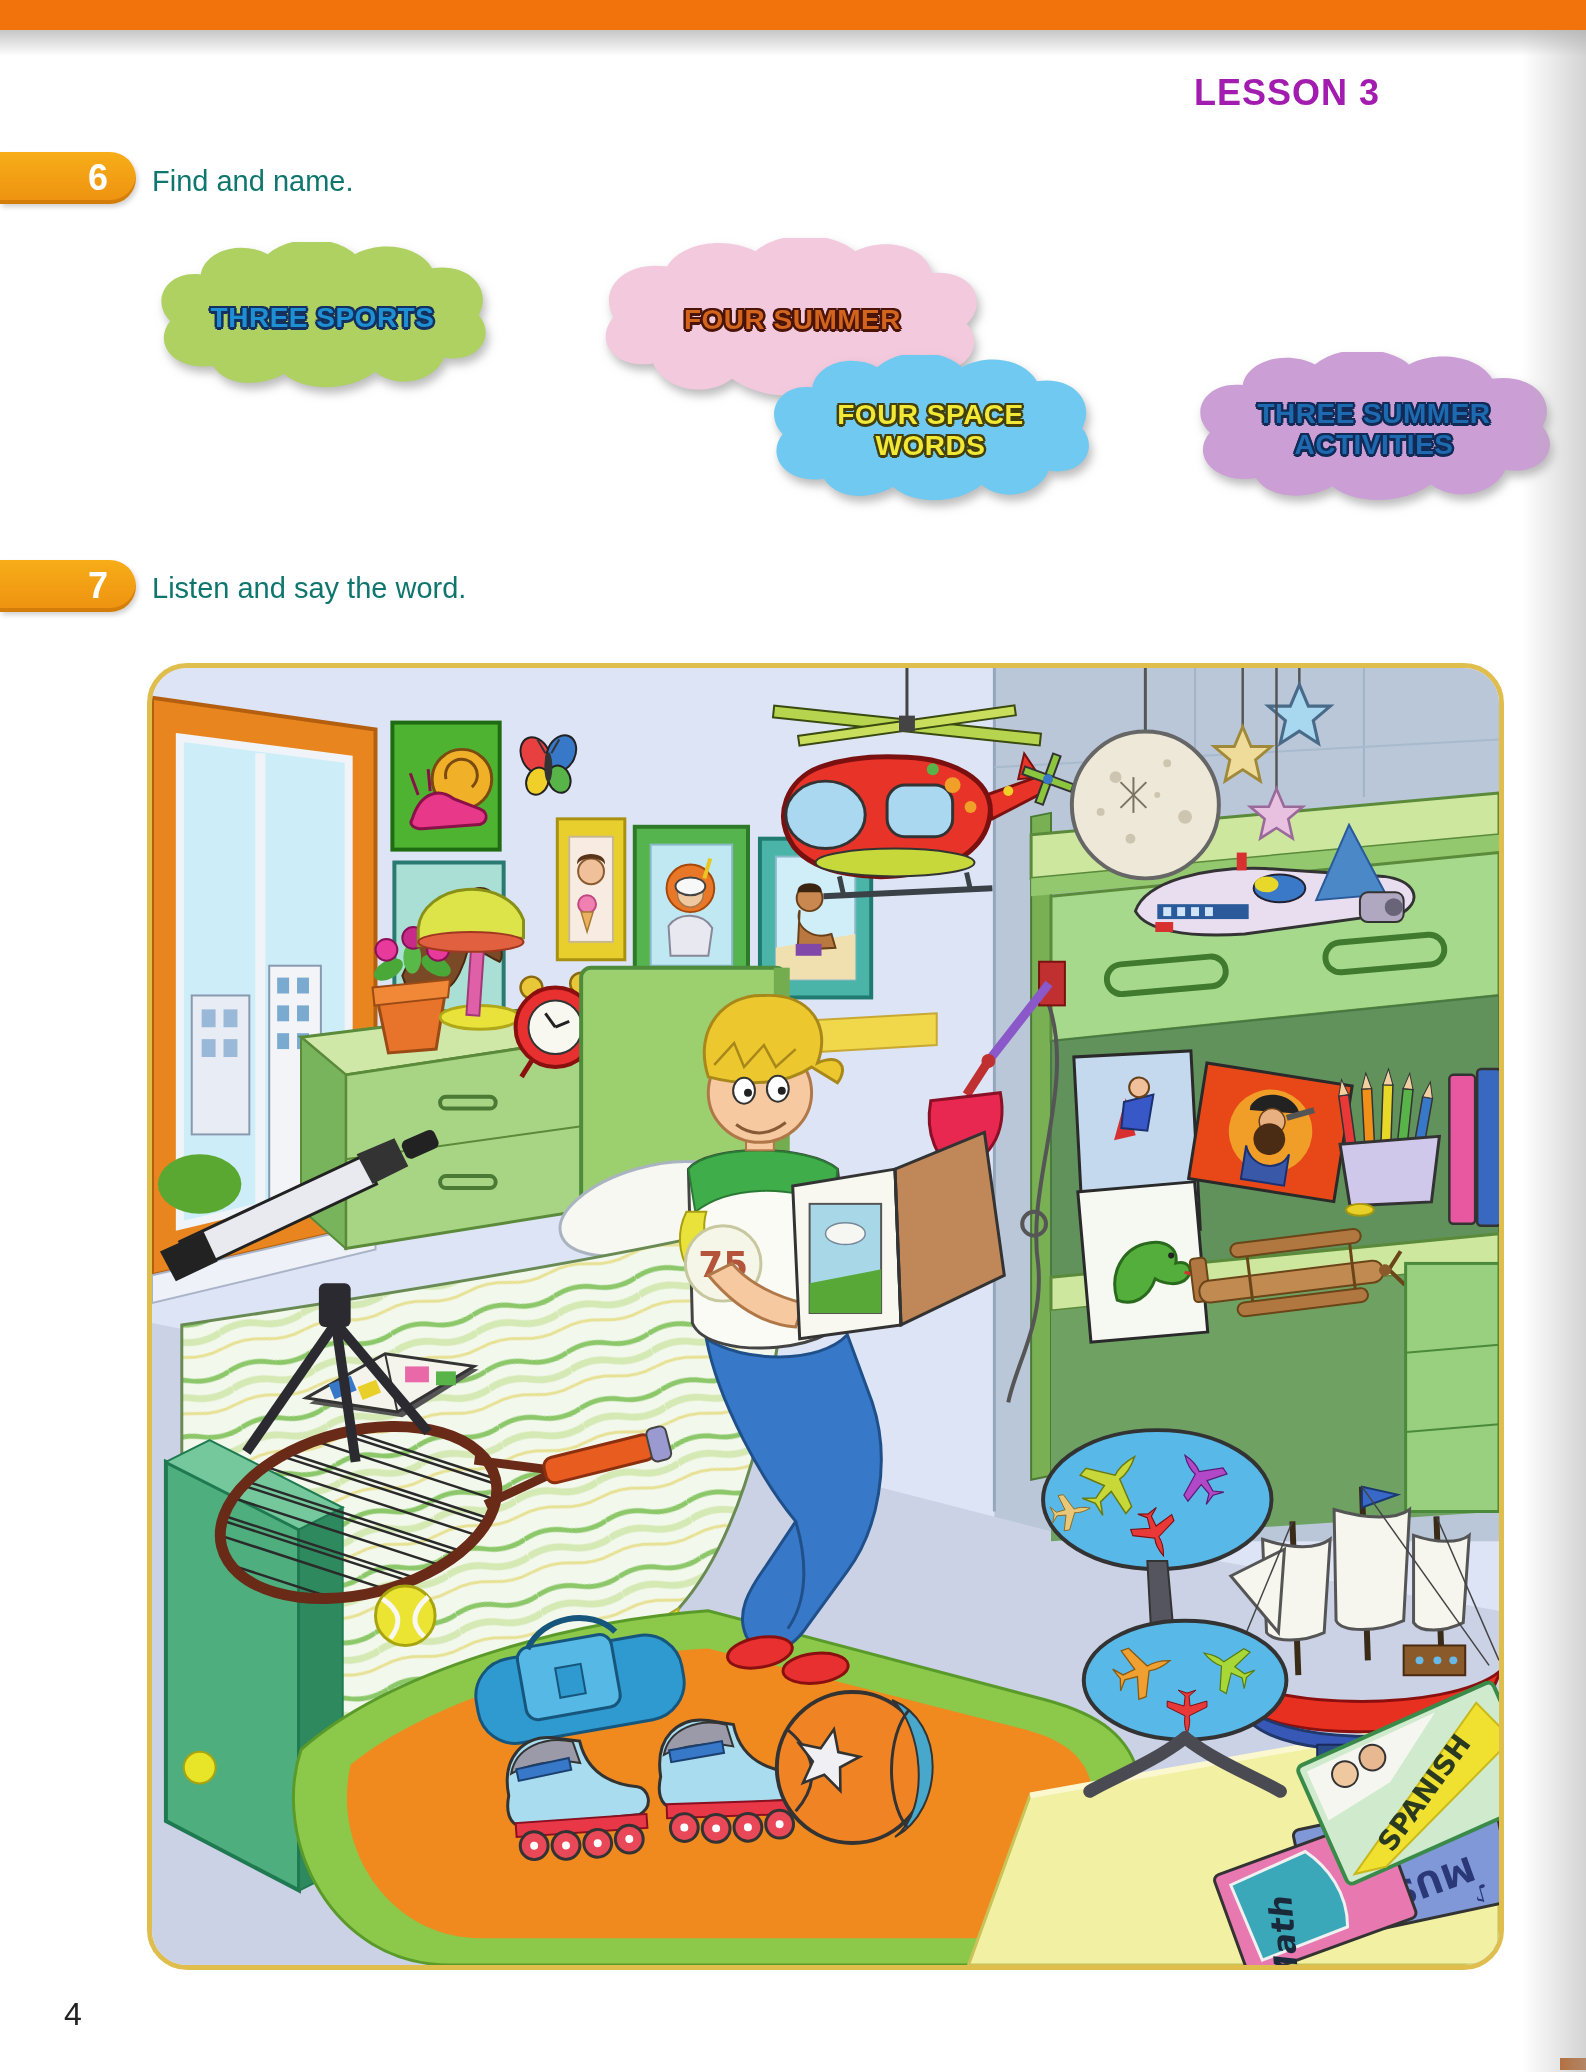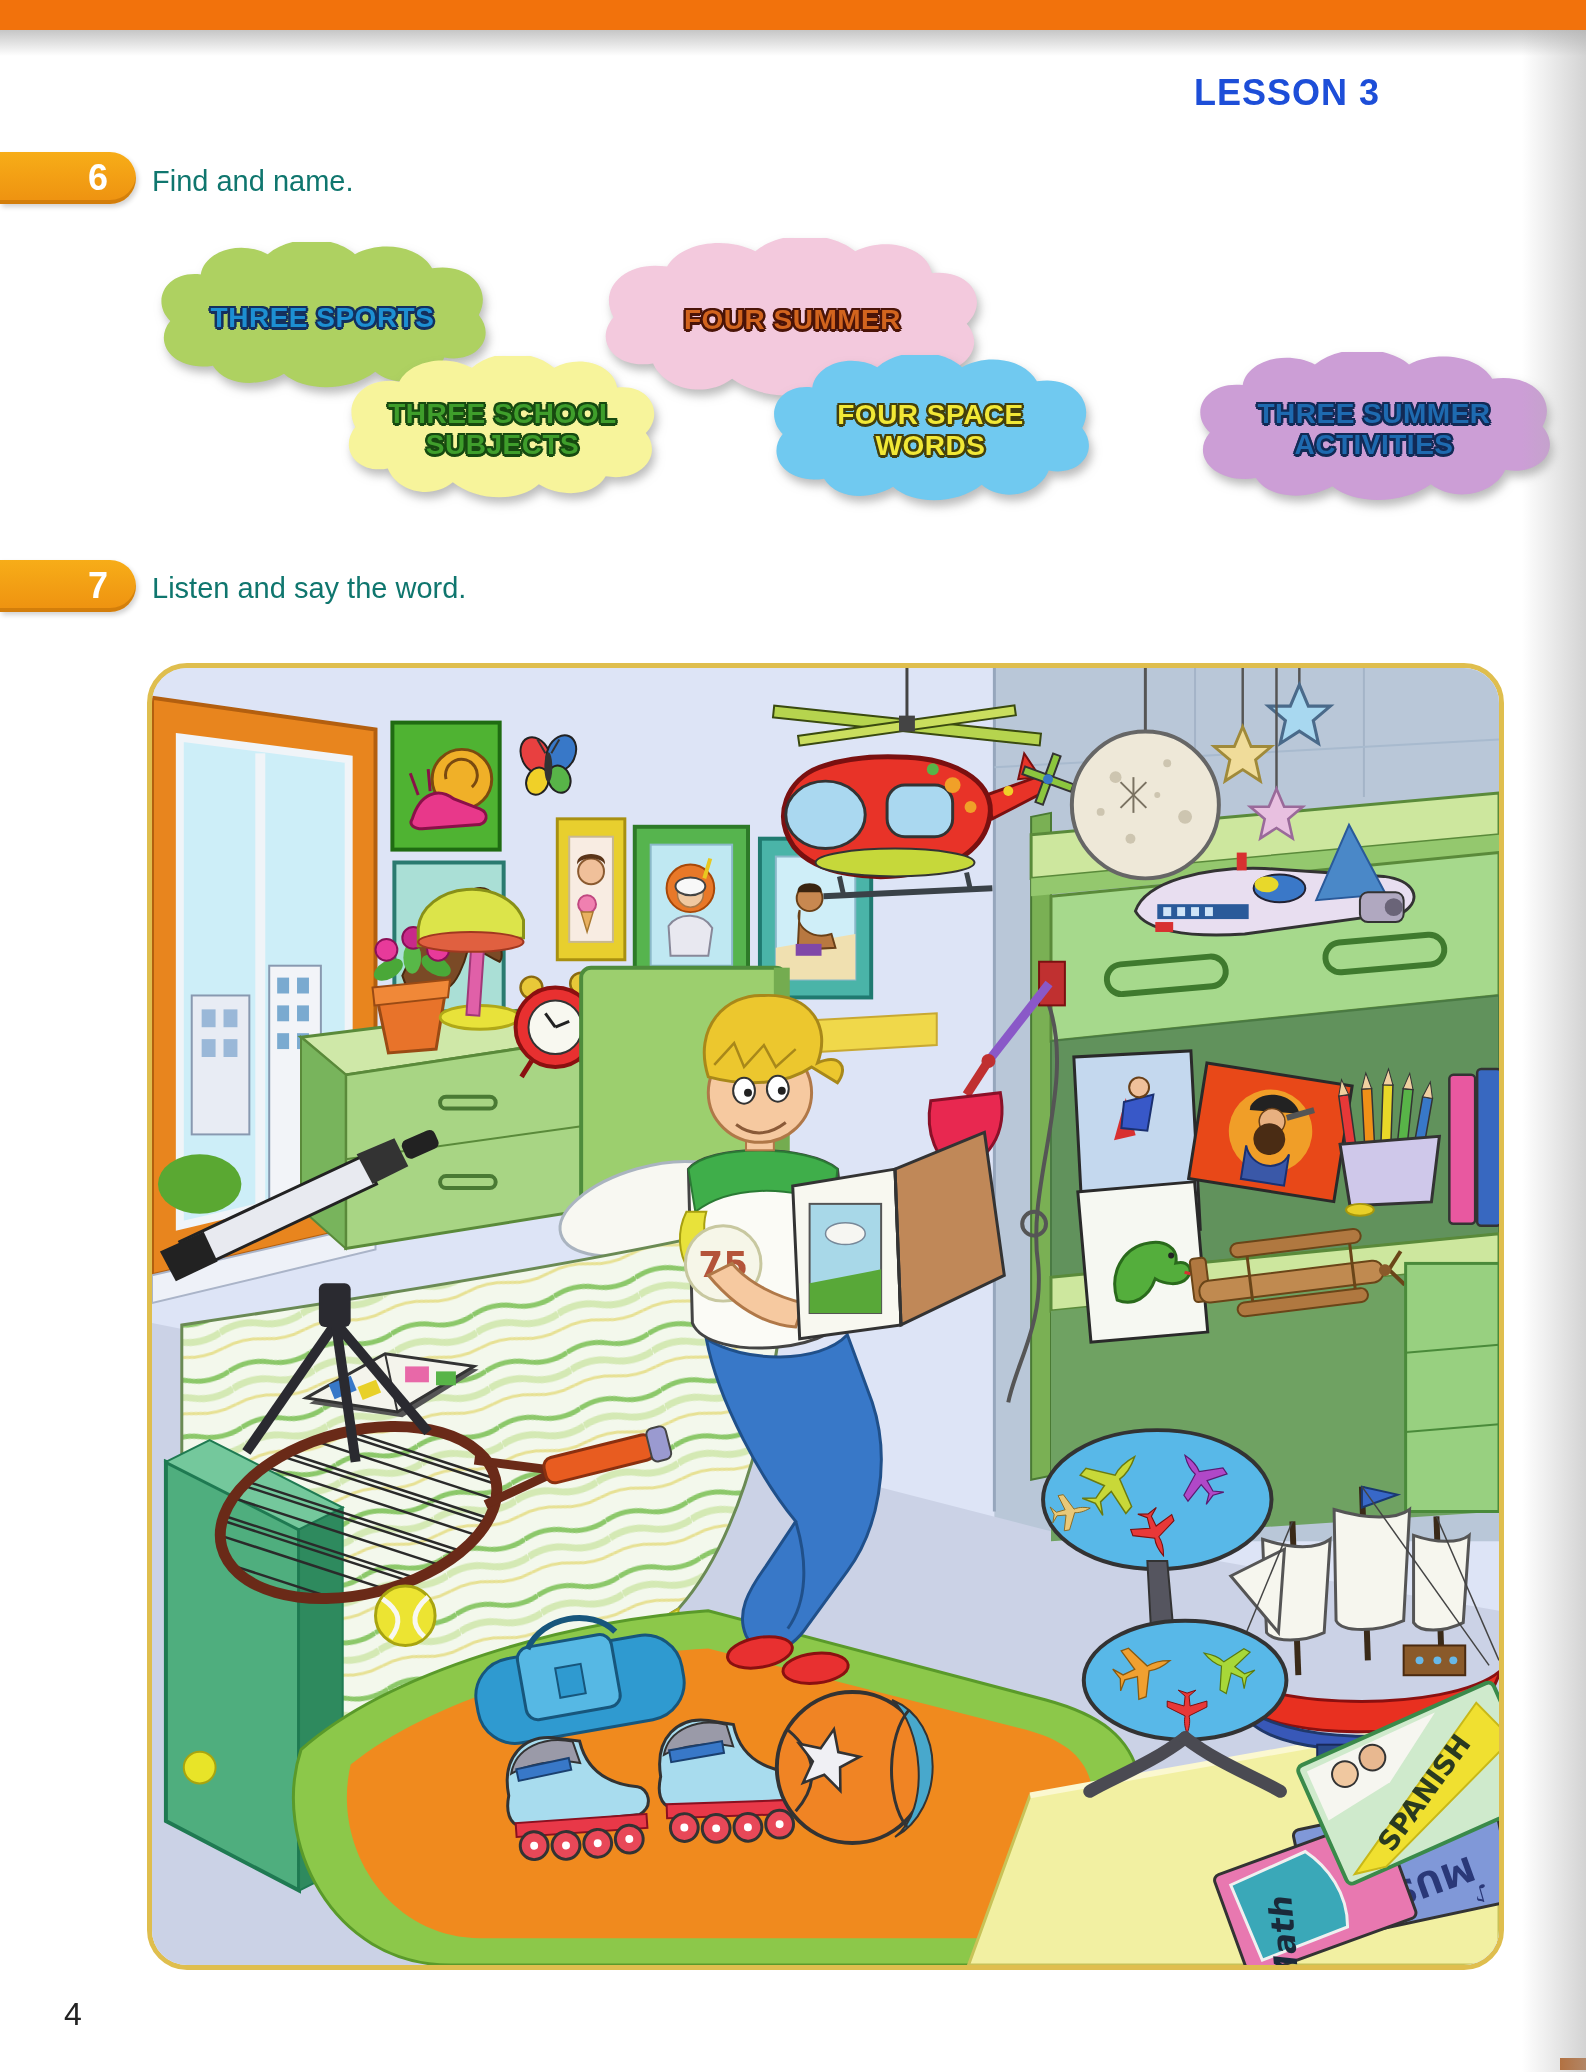--- a/index.html
+++ b/index.html
@@ -4,21 +4,21 @@
 <style>
   html,body{margin:0;padding:0;background:#fff;}
   .page{position:relative;width:1586px;height:2072px;background:#ffffff;
         font-family:"Liberation Sans",sans-serif;overflow:hidden;}
   .top-bar{position:absolute;top:0;left:0;right:0;height:30px;background:#f2720c;}
   .top-shadow{position:absolute;top:30px;left:0;right:0;height:26px;
         background:linear-gradient(#c6c6c6,rgba(255,255,255,0));}
   .right-shade{position:absolute;top:30px;right:0;bottom:0;width:64px;pointer-events:none;
         background:linear-gradient(to right,rgba(185,185,185,0),rgba(175,175,175,.55));}
   .lesson-label{position:absolute;top:72px;right:206px;font-size:36px;font-weight:bold;
-        color:#1d4ed8;letter-spacing:1px;}
+        color:#a21caf;letter-spacing:1px;}
   .ex-tab{position:absolute;left:0;width:136px;height:52px;border-radius:0 26px 26px 0;
         background:linear-gradient(#f7ad18,#ee9110);
         box-shadow:inset 0 -4px 0 rgba(160,90,0,.35),2px 3px 5px rgba(0,0,0,.18);
         display:flex;align-items:center;justify-content:flex-end;
         padding-right:28px;box-sizing:border-box;}
   .ex6-tab{top:152px;} .ex7-tab{top:560px;}
   .ex-num{color:#fff;font-size:36px;font-weight:bold;}
   .ex-text{position:absolute;left:152px;font-size:29px;color:#0f766e;}
   .ex6-text{top:165px;} .ex7-text{top:572px;}
   .blob{position:absolute;filter:drop-shadow(3px 6px 5px rgba(120,120,120,.5));}
@@ -64,26 +64,20 @@
         <path d="M62,122 C24,128 2,100 20,78 C0,58 16,28 50,32 C54,8 90,-2 116,12 C140,-8 182,-6 202,12 C228,-2 266,4 278,26 C314,20 338,46 324,72 C342,94 322,120 290,114 C280,138 244,146 222,128 C196,148 152,148 132,130 C108,144 74,142 62,122 Z"></path>
       </svg>
     <span class="blob-label">THREE SPORTS</span>
   </div>
   <div class="blob b1 flip" style="--blob-bg: #f3c9dd; --blob-text: #d2641e; --blob-outline: #4a1408;">
     <svg viewBox="0 0 340 150" preserveAspectRatio="none">
         <path d="M62,122 C24,128 2,100 20,78 C0,58 16,28 50,32 C54,8 90,-2 116,12 C140,-8 182,-6 202,12 C228,-2 266,4 278,26 C314,20 338,46 324,72 C342,94 322,120 290,114 C280,138 244,146 222,128 C196,148 152,148 132,130 C108,144 74,142 62,122 Z"></path>
       </svg>
     <span class="blob-label">FOUR SUMMER</span>
   </div>
-  <div class="blob b3 flip" style="--blob-bg: #f7f49b; --blob-text: #3f9e2b; --blob-outline: #174a10;">
-    <svg viewBox="0 0 340 150" preserveAspectRatio="none">
-        <path d="M62,122 C24,128 2,100 20,78 C0,58 16,28 50,32 C54,8 90,-2 116,12 C140,-8 182,-6 202,12 C228,-2 266,4 278,26 C314,20 338,46 324,72 C342,94 322,120 290,114 C280,138 244,146 222,128 C196,148 152,148 132,130 C108,144 74,142 62,122 Z"></path>
-      </svg>
-    <span class="blob-label">THREE SCHOOL SUBJECTS</span>
-  </div>
   <div class="blob b4" style="--blob-bg: #70c9f0; --blob-text: #f2e836; --blob-outline: #44400c;">
     <svg viewBox="0 0 340 150" preserveAspectRatio="none">
         <path d="M62,122 C24,128 2,100 20,78 C0,58 16,28 50,32 C54,8 90,-2 116,12 C140,-8 182,-6 202,12 C228,-2 266,4 278,26 C314,20 338,46 324,72 C342,94 322,120 290,114 C280,138 244,146 222,128 C196,148 152,148 132,130 C108,144 74,142 62,122 Z"></path>
       </svg>
     <span class="blob-label">FOUR SPACE WORDS</span>
   </div>
   <div class="blob b5" style="--blob-bg: #cc9ed6; --blob-text: #1e6ab0; --blob-outline: #122a56;">
     <svg viewBox="0 0 340 150" preserveAspectRatio="none">
         <path d="M62,122 C24,128 2,100 20,78 C0,58 16,28 50,32 C54,8 90,-2 116,12 C140,-8 182,-6 202,12 C228,-2 266,4 278,26 C314,20 338,46 324,72 C342,94 322,120 290,114 C280,138 244,146 222,128 C196,148 152,148 132,130 C108,144 74,142 62,122 Z"></path>
       </svg>

